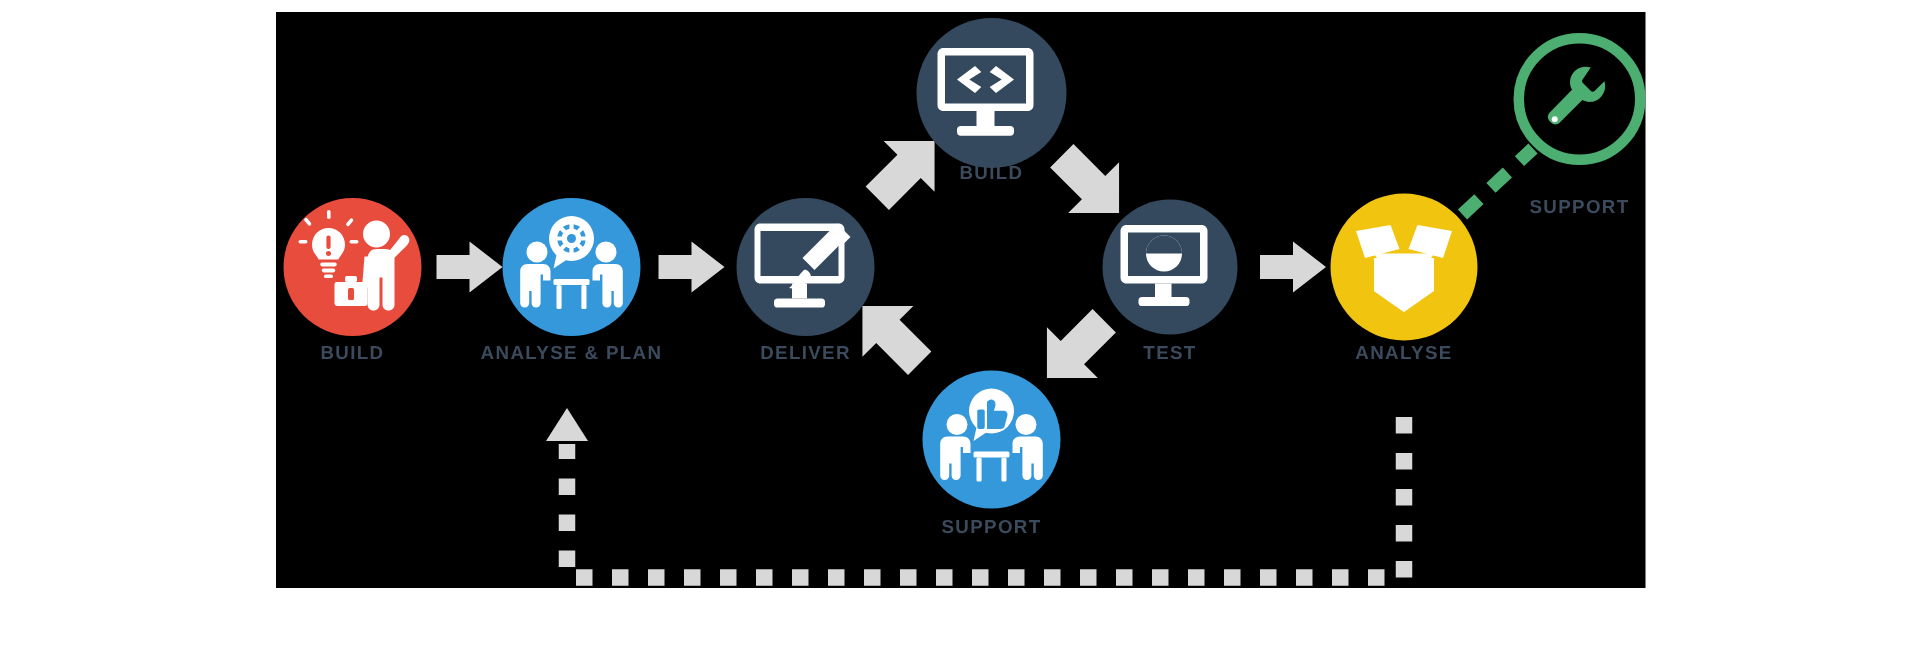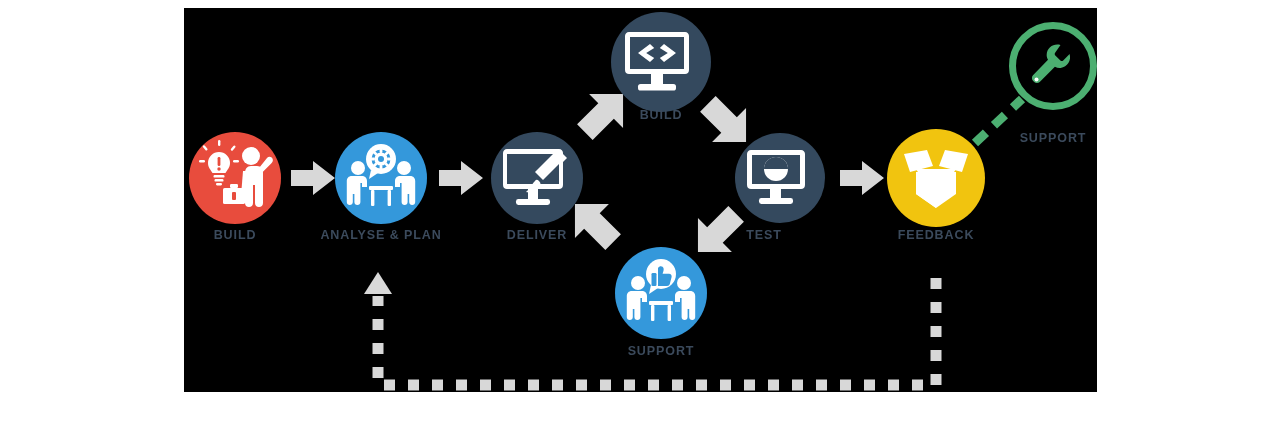--- a/index.html
+++ b/index.html
@@ -179,21 +179,21 @@
         <path d="M4 2 l50 0 c2.4 0 4 1.8 4 4 l0 31 c0 2.4 -1.6 4 -4 4 l-50 0 c-2.4 0 -4 -1.6 -4 -4 l0 -31 c0 -2.2 1.6 -4 4 -4 z"></path>
         <rect x="5" y="7" width="48" height="29" fill="#34495E"></rect>
         <rect x="23" y="41" width="11" height="9"></rect>
         <rect x="12" y="50" width="34" height="6" rx="2.4"></rect>
 
         <circle cx="29" cy="21" r="12"></circle>
         <path d="M29 21 L29 9 A12 12 0 0 0 17 21 Z" fill="#34495E"></path>
         <path d="M29 21 L41 21 A12 12 0 0 0 29 9 Z" fill="#34495E"></path>
       </g>
     </svg>
-    <div class="lbl" style="left:764px;top:228px;">TEST</div>
+    <div class="lbl" style="left:780px;top:228px;">TEST</div>
   </div>
 
   <div class="node">
     <div class="disc" style="left:615px;top:247px;width:92px;height:92px;background:#3498DB;"></div>
     <svg style="position:absolute;left:625px;top:257px;width:72px;height:72px;" viewBox="0 0 72 72">
       <g fill="#ffffff">
 
         <circle cx="36" cy="17" r="15"></circle>
         <path d="M26 28 l7 3 l-9 6 z"></path>
 
@@ -224,21 +224,21 @@
         <path d="M1 8 l23 -4 l6 16 l-23 6 z"></path>
 
         <path d="M65 8 l-23 -4 l-6 16 l23 6 z"></path>
 
         <path d="M13 23 l40 0 l-7 11 l-26 0 z"></path>
 
         <path d="M13 26 l40 0 l0 22 l-20 14 l-20 -14 z"></path>
         <path d="M13 26 l20 9 l0 27 l-20 -14 z" fill="#ffffff"></path>
       </g>
     </svg>
-    <div class="lbl" style="left:936px;top:228px;">FEEDBACK</div>
+    <div class="lbl" style="left:936px;top:228px;">ANALYSE</div>
   </div>
 
   <div class="node">
     <div class="disc" style="left:1009px;top:22px;width:88px;height:88px;border:7px solid #4CAF71;box-sizing:border-box;background:transparent;"></div>
     <svg style="position:absolute;left:1030px;top:42px;width:48px;height:48px;" viewBox="0 0 48 48">
       <g fill="#4CAF71">
         <path d="M30.5 3 c-6.6 -2 -13.4 2.4 -13.8 9.2 c-0.2 2.2 0.4 4 1.3 5.6 l-15 15.4 c-1.5 1.6 -1.5 4 0 5.5 l1.2 1.2 c1.5 1.5 4 1.5 5.5 0 l15.2 -15.2 c1.7 0.9 3.6 1.4 5.7 1.2 c6.8 -0.6 11 -7.4 9 -13.8 l-6.4 6.4 c-0.8 0.8 -2 0.8 -2.8 0 l-5.1 -5.1 c-0.8 -0.8 -0.8 -2 0 -2.8 z"></path>
         <circle cx="6.5" cy="37.5" r="2" fill="#ffffff"></circle>
       </g>
     </svg>

